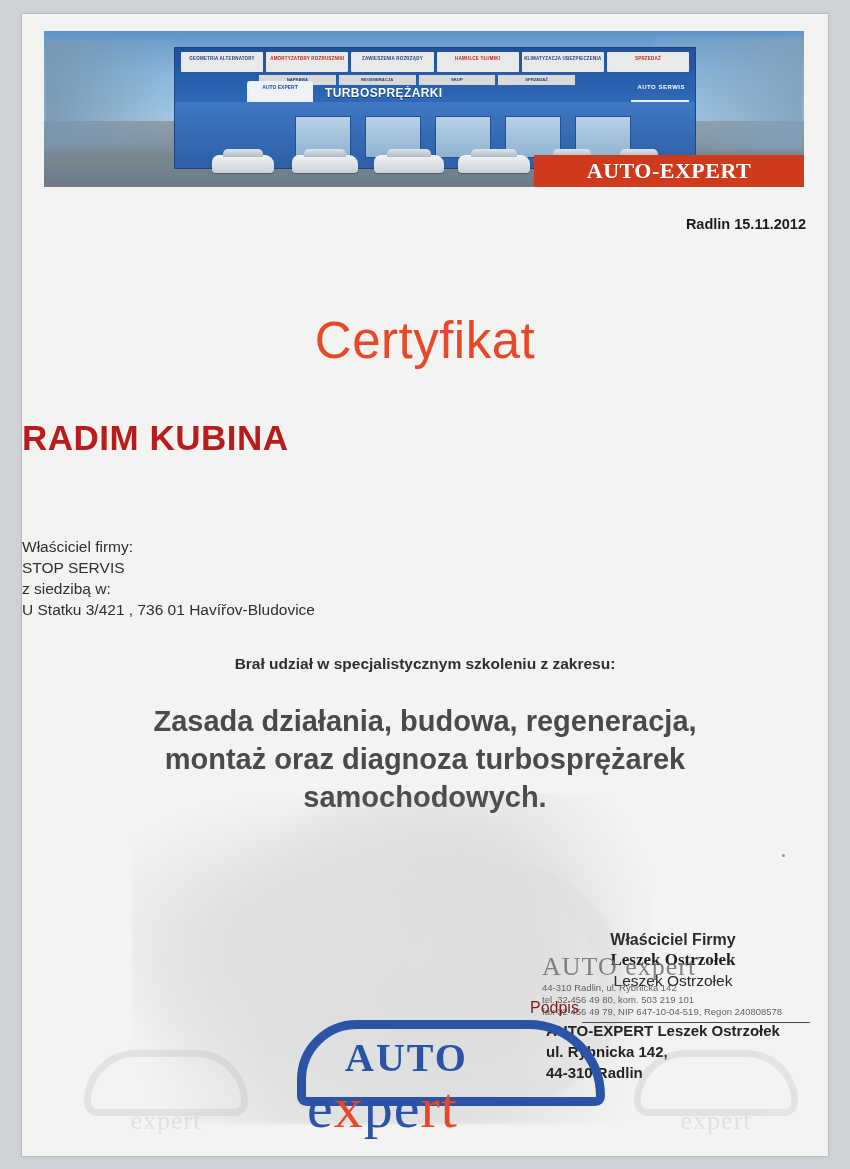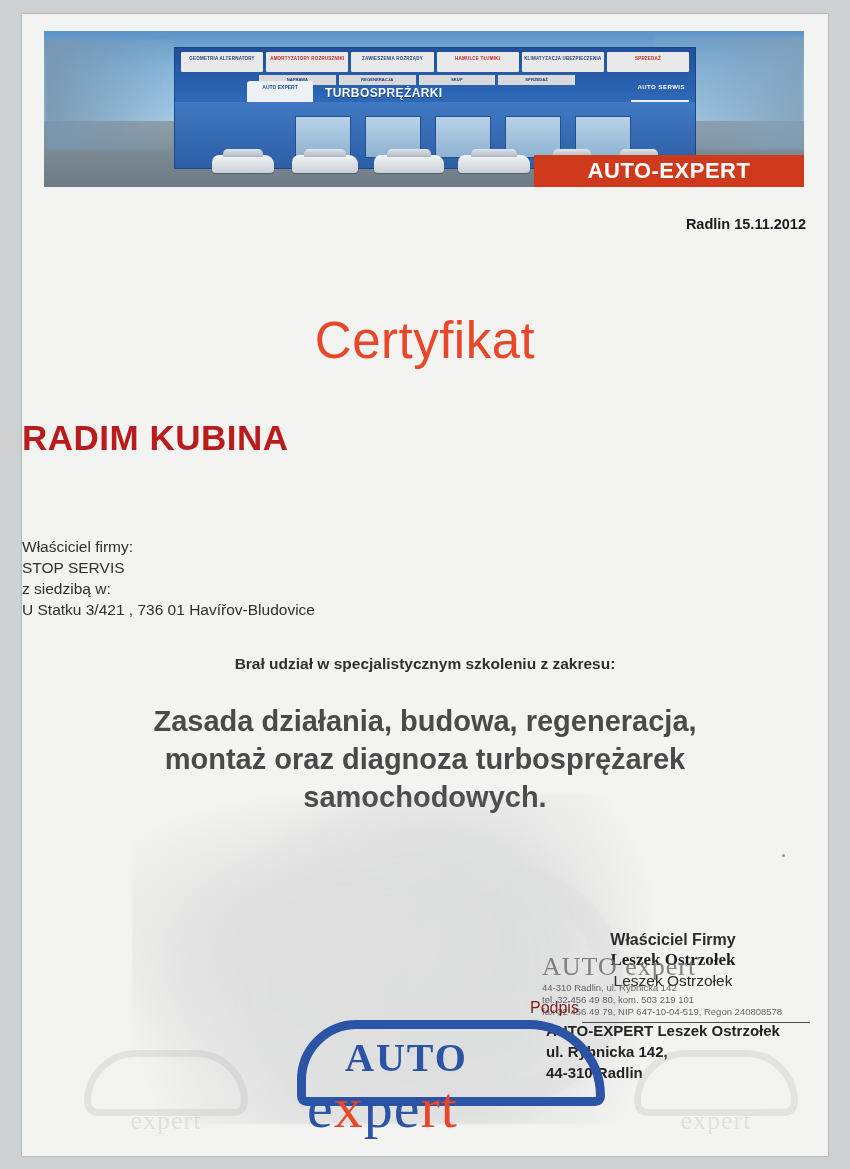--- a/index.html
+++ b/index.html
@@ -190,21 +190,21 @@
     position: absolute;
     right: 0; bottom: 0;
     width: 270px; height: 32px;
     background: #cf3a1c;
     color: #fff;
     font-size: 22px;
     font-weight: bold;
     letter-spacing: .5px;
     text-align: center;
     line-height: 32px;
-    font-family: Liberation Sans, sans-serif;
+    font-family: Liberation Serif, serif;
   }
   
   .date {
     position: absolute;
     right: 22px;
     top: 202px;
     font-size: 14.5px;
     font-weight: bold;
     color: #1b1b1b;
   }

